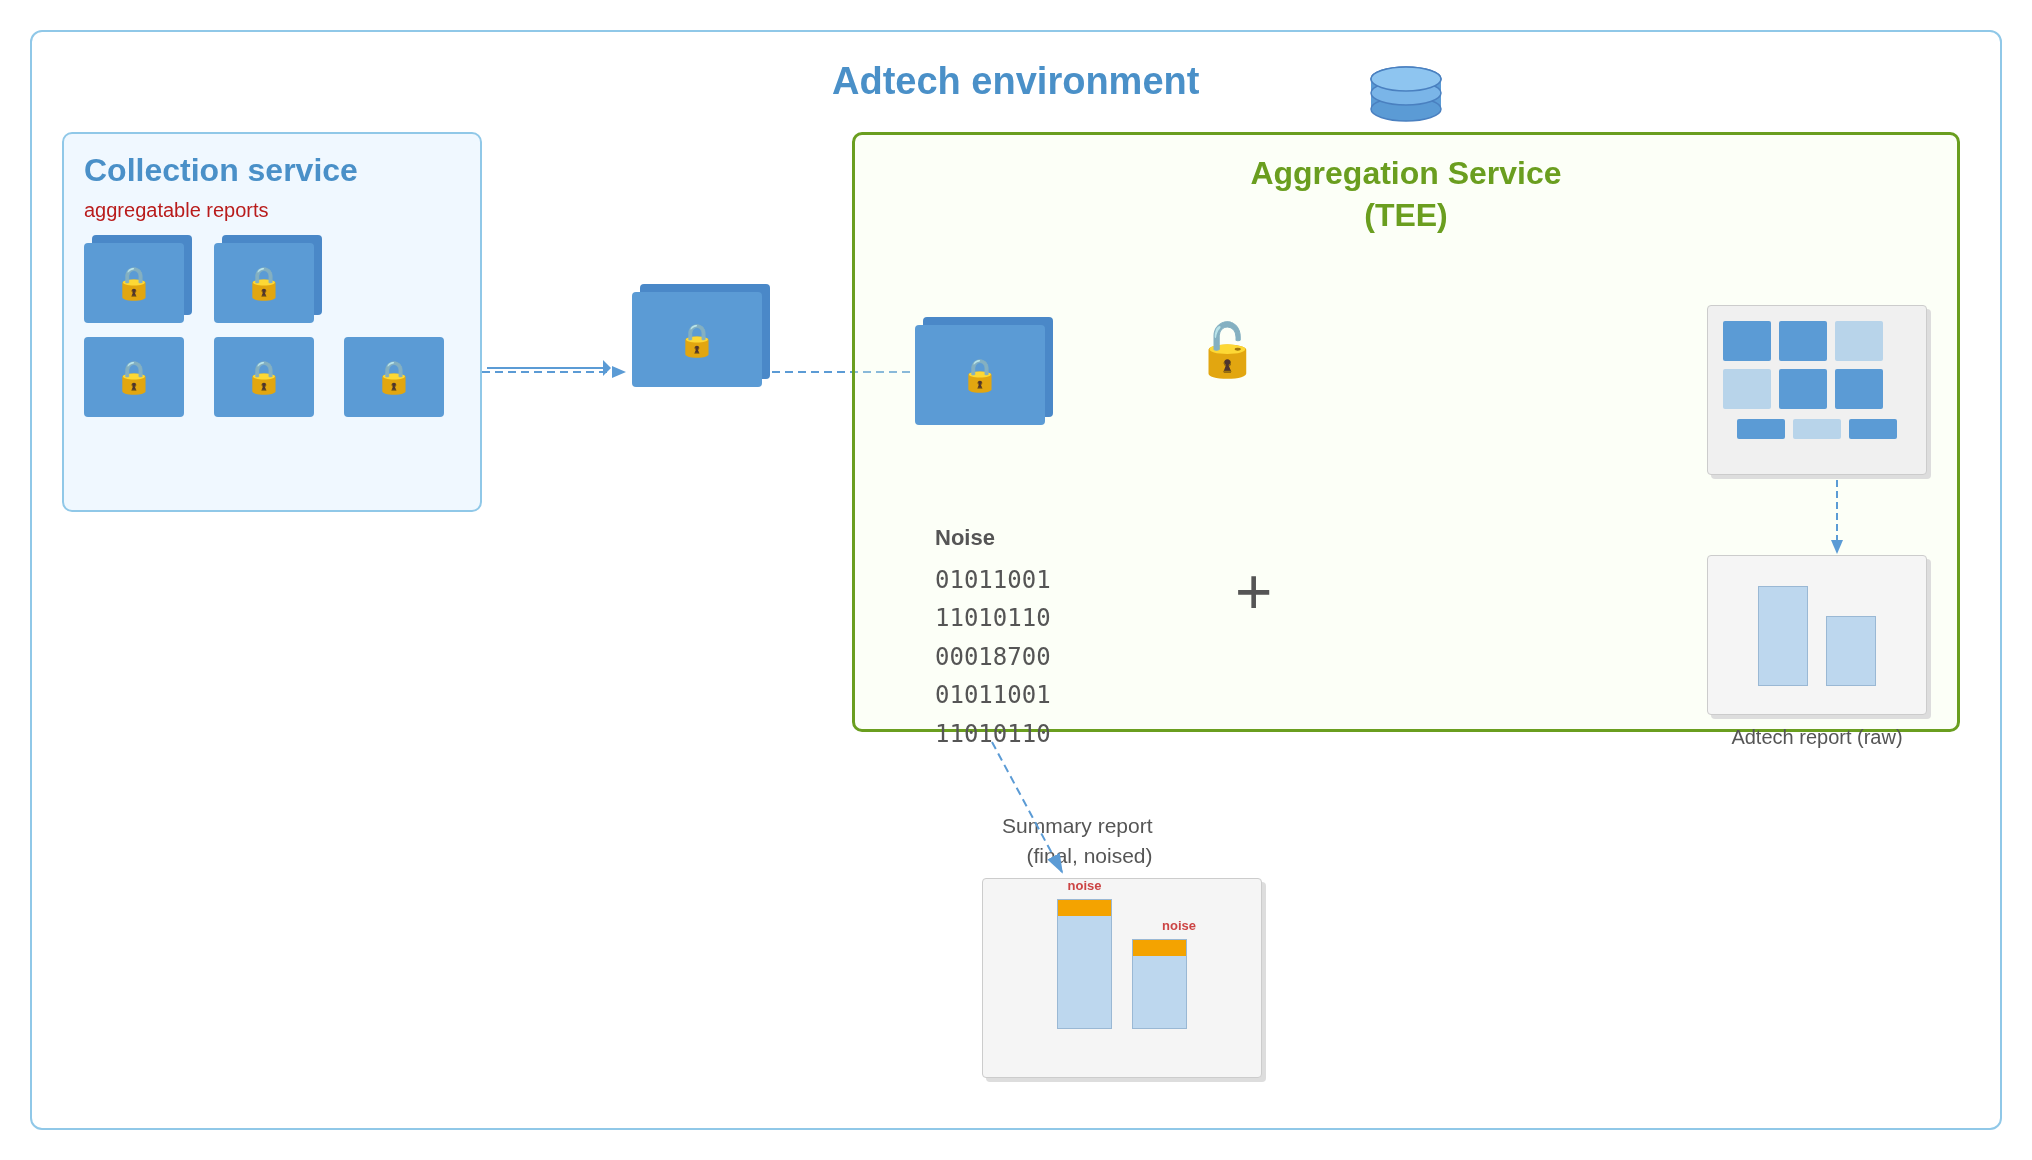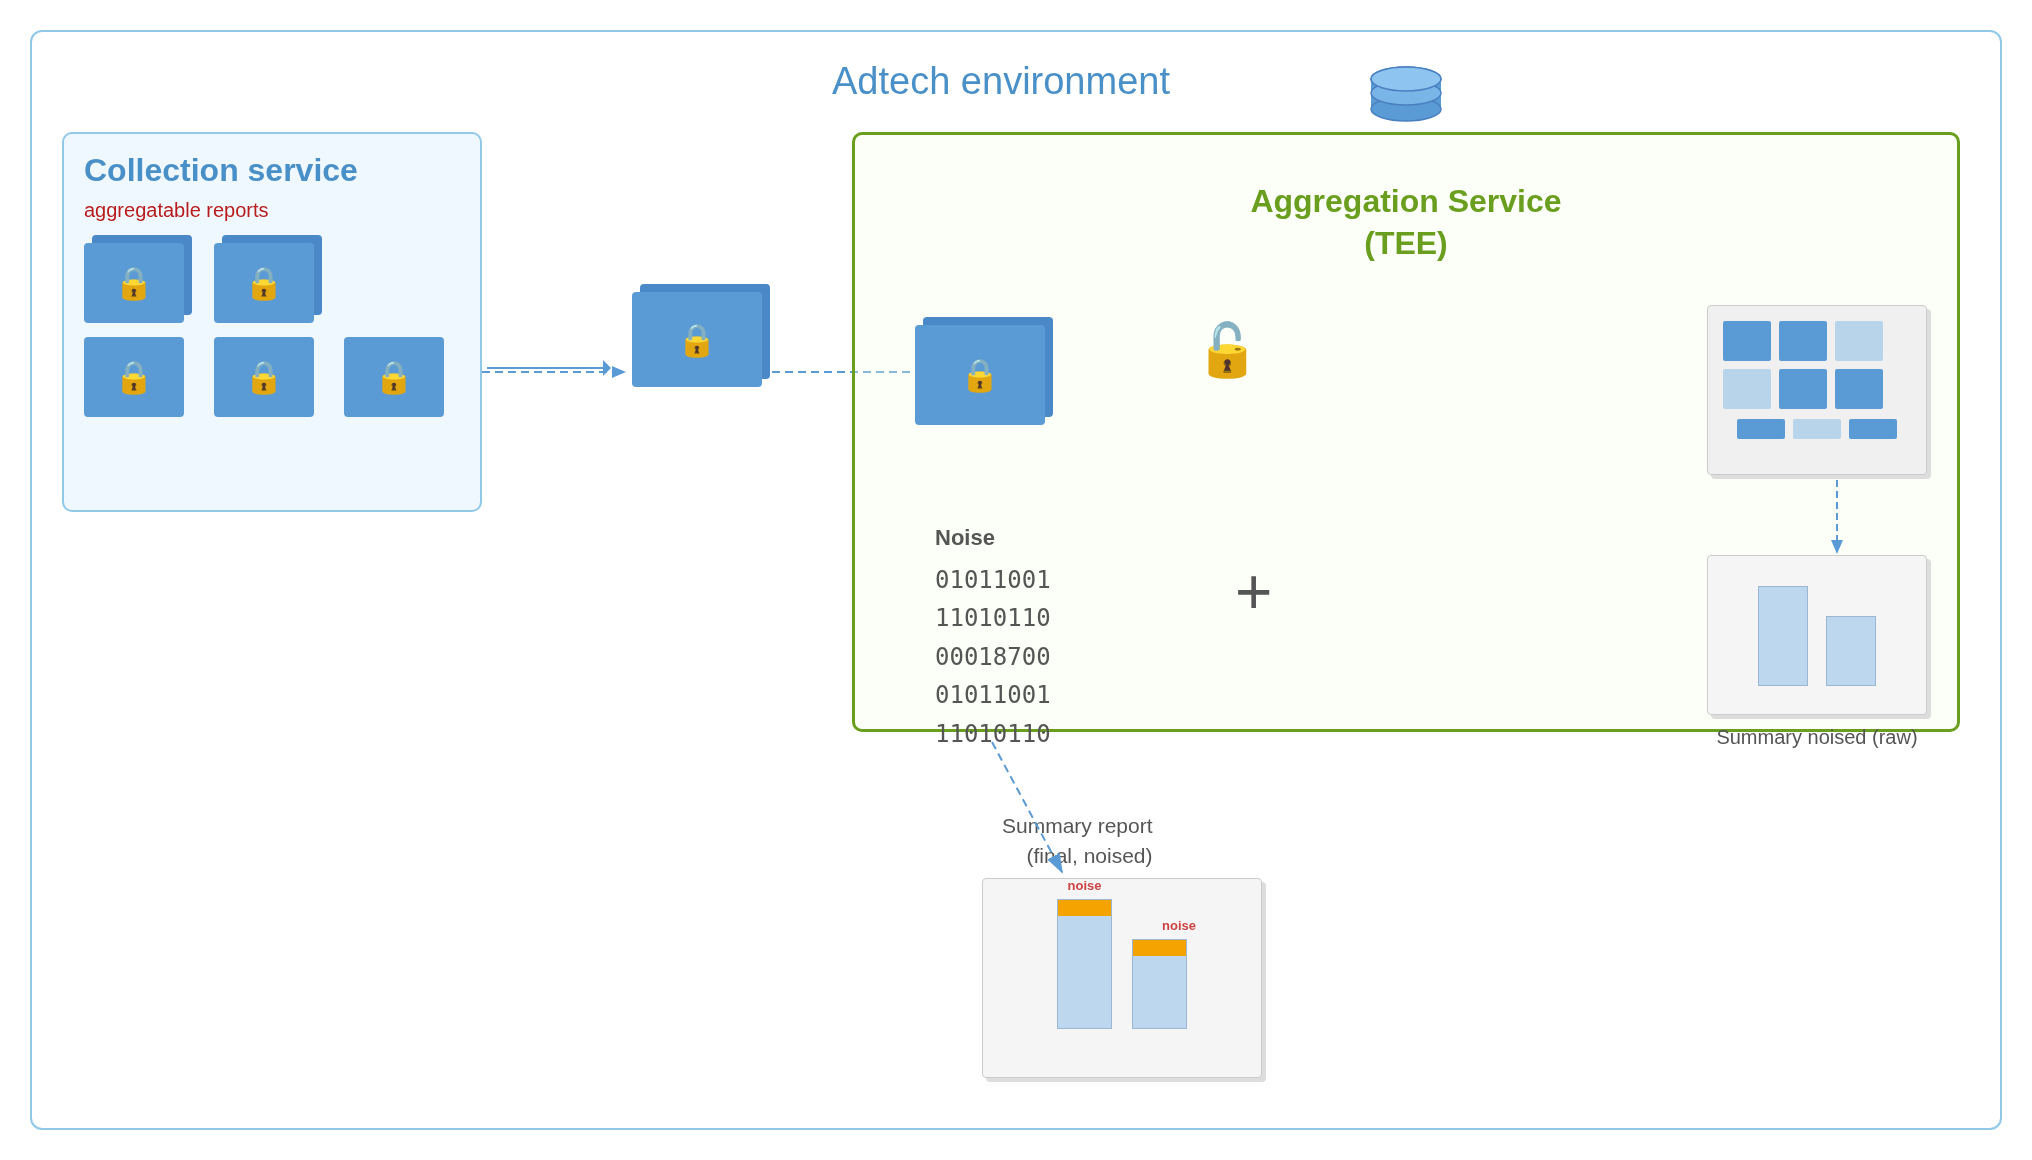--- a/index.html
+++ b/index.html
@@ -23,21 +23,21 @@
       background: #fff;
     }
 
     .adtech-label {
       position: absolute;
       top: 28px;
       left: 760px;
       right: 30px;
       text-align: left;
       font-size: 38px;
-      font-weight: normal;
+      font-weight: bold;
       color: #4a90c8;
       padding-left: 40px;
     }
 
     .collection-box {
       position: absolute;
       top: 100px;
       left: 30px;
       width: 420px;
       height: 380px;
@@ -94,21 +94,20 @@
       background: rgba(245, 255, 230, 0.3);
     }
 
     .aggregation-title {
       font-size: 32px;
       font-weight: bold;
       color: #6a9e1f;
       text-align: center;
       padding-top: 18px;
       line-height: 1.3;
-      margin-top: 28px;
     }
 
     
     .database-icon {
       position: absolute;
       top: -70px;
       left: 50%;
       transform: translateX(-50%);
     }
 
@@ -275,21 +274,21 @@
     </svg>
 
     <div style="position:absolute; top:420px; right:30px; width:220px; height:160px; background:#f5f5f5; border-radius:4px; border:1.5px solid #ccc; box-shadow:4px 4px 0 #ddd; padding:10px 16px;">
       <div style="display:flex; align-items:flex-end; gap:18px; height:120px; justify-content:center;">
         <div style="width:50px; height:100px; background:#bdd7ee; border:1.5px solid #9ab8d4;"></div>
         <div style="width:50px; height:70px; background:#bdd7ee; border:1.5px solid #9ab8d4;"></div>
       </div>
     </div>
 
     <div style="position:absolute; top:588px; right:30px; text-align:center; font-size:20px; color:#555; width:220px; line-height:1.4;">
-      <span>Summary noised
+      <span>Adtech report
 (raw)</span>
     </div>
 
     <div style="position:absolute; top:390px; left:80px;">
       <div style="font-size:22px; font-weight:bold; color:#555; margin-bottom:10px;">Noise</div>
       <div style="font-family:monospace; font-size:24px; color:#555; line-height:1.6;">
         <div>01011001</div>
         <div>11010110</div>
         <div>00018700</div>
         <div>01011001</div>

